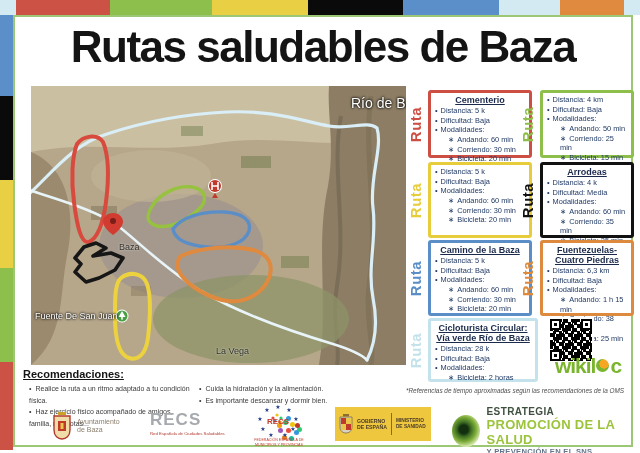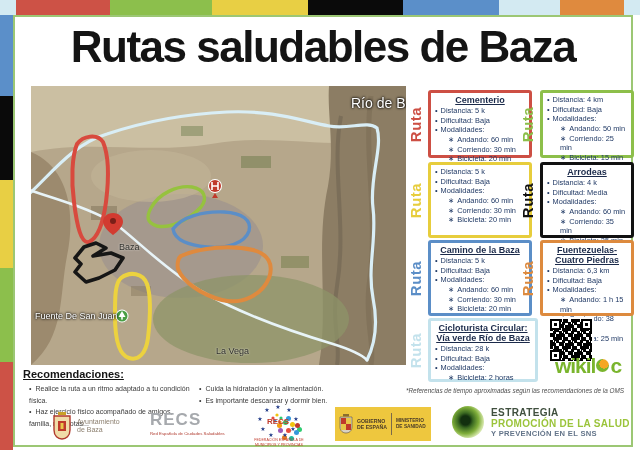--- a/index.html
+++ b/index.html
@@ -81,21 +81,21 @@
   .femp-sub { position:absolute; left:-8px; top:34px; width:70px; text-align:center; font-size:3.6px; color:#c0392b; line-height:1.3; }
   .gob { left:335px; top:407px; width:96px; height:34px; background:#eec73e; padding:3px 4px; gap:4px; }
   .gob-arms { flex:0 0 auto; }
   .gob-text { font-size:5.2px; font-weight:700; color:#4a3b28; line-height:1.25; }
   .gob-div { width:1px; height:22px; background:#7a6a4a; }
   .gob-min { font-size:4.8px; font-weight:700; color:#4a3b28; line-height:1.3; }
   .estr { left:452px; top:406px; gap:7px; }
   .swirl { width:32px; height:32px; border-radius:50%;
     background:radial-gradient(circle at 42% 45%, #12300f 0 18%, #3c6b22 30%, #7fae3a 52%, #cfe3a2 70%, #eef4dd 82%, #9bc43b 95%); }
   .estr-l1 { font-size:10px; font-weight:800; color:#40503f; letter-spacing:.4px; }
-  .estr-l2 { font-size:10px; font-weight:700; color:#9bc43b; letter-spacing:.3px; }
+  .estr-l2 { font-size:13px; font-weight:700; color:#9bc43b; letter-spacing:.3px; }
   .estr-l3 { font-size:7.6px; font-weight:700; color:#64758a; letter-spacing:.3px; }
 </style>
 </head>
 <body>
 
 <div class="top-strip">
   <div style="width:16px;background:#d3eaf2"></div>
   <div style="width:94px;background:#cd5246"></div>
   <div style="width:102px;background:#8cbf4c"></div>
   <div style="width:96px;background:#e8cf44"></div>

